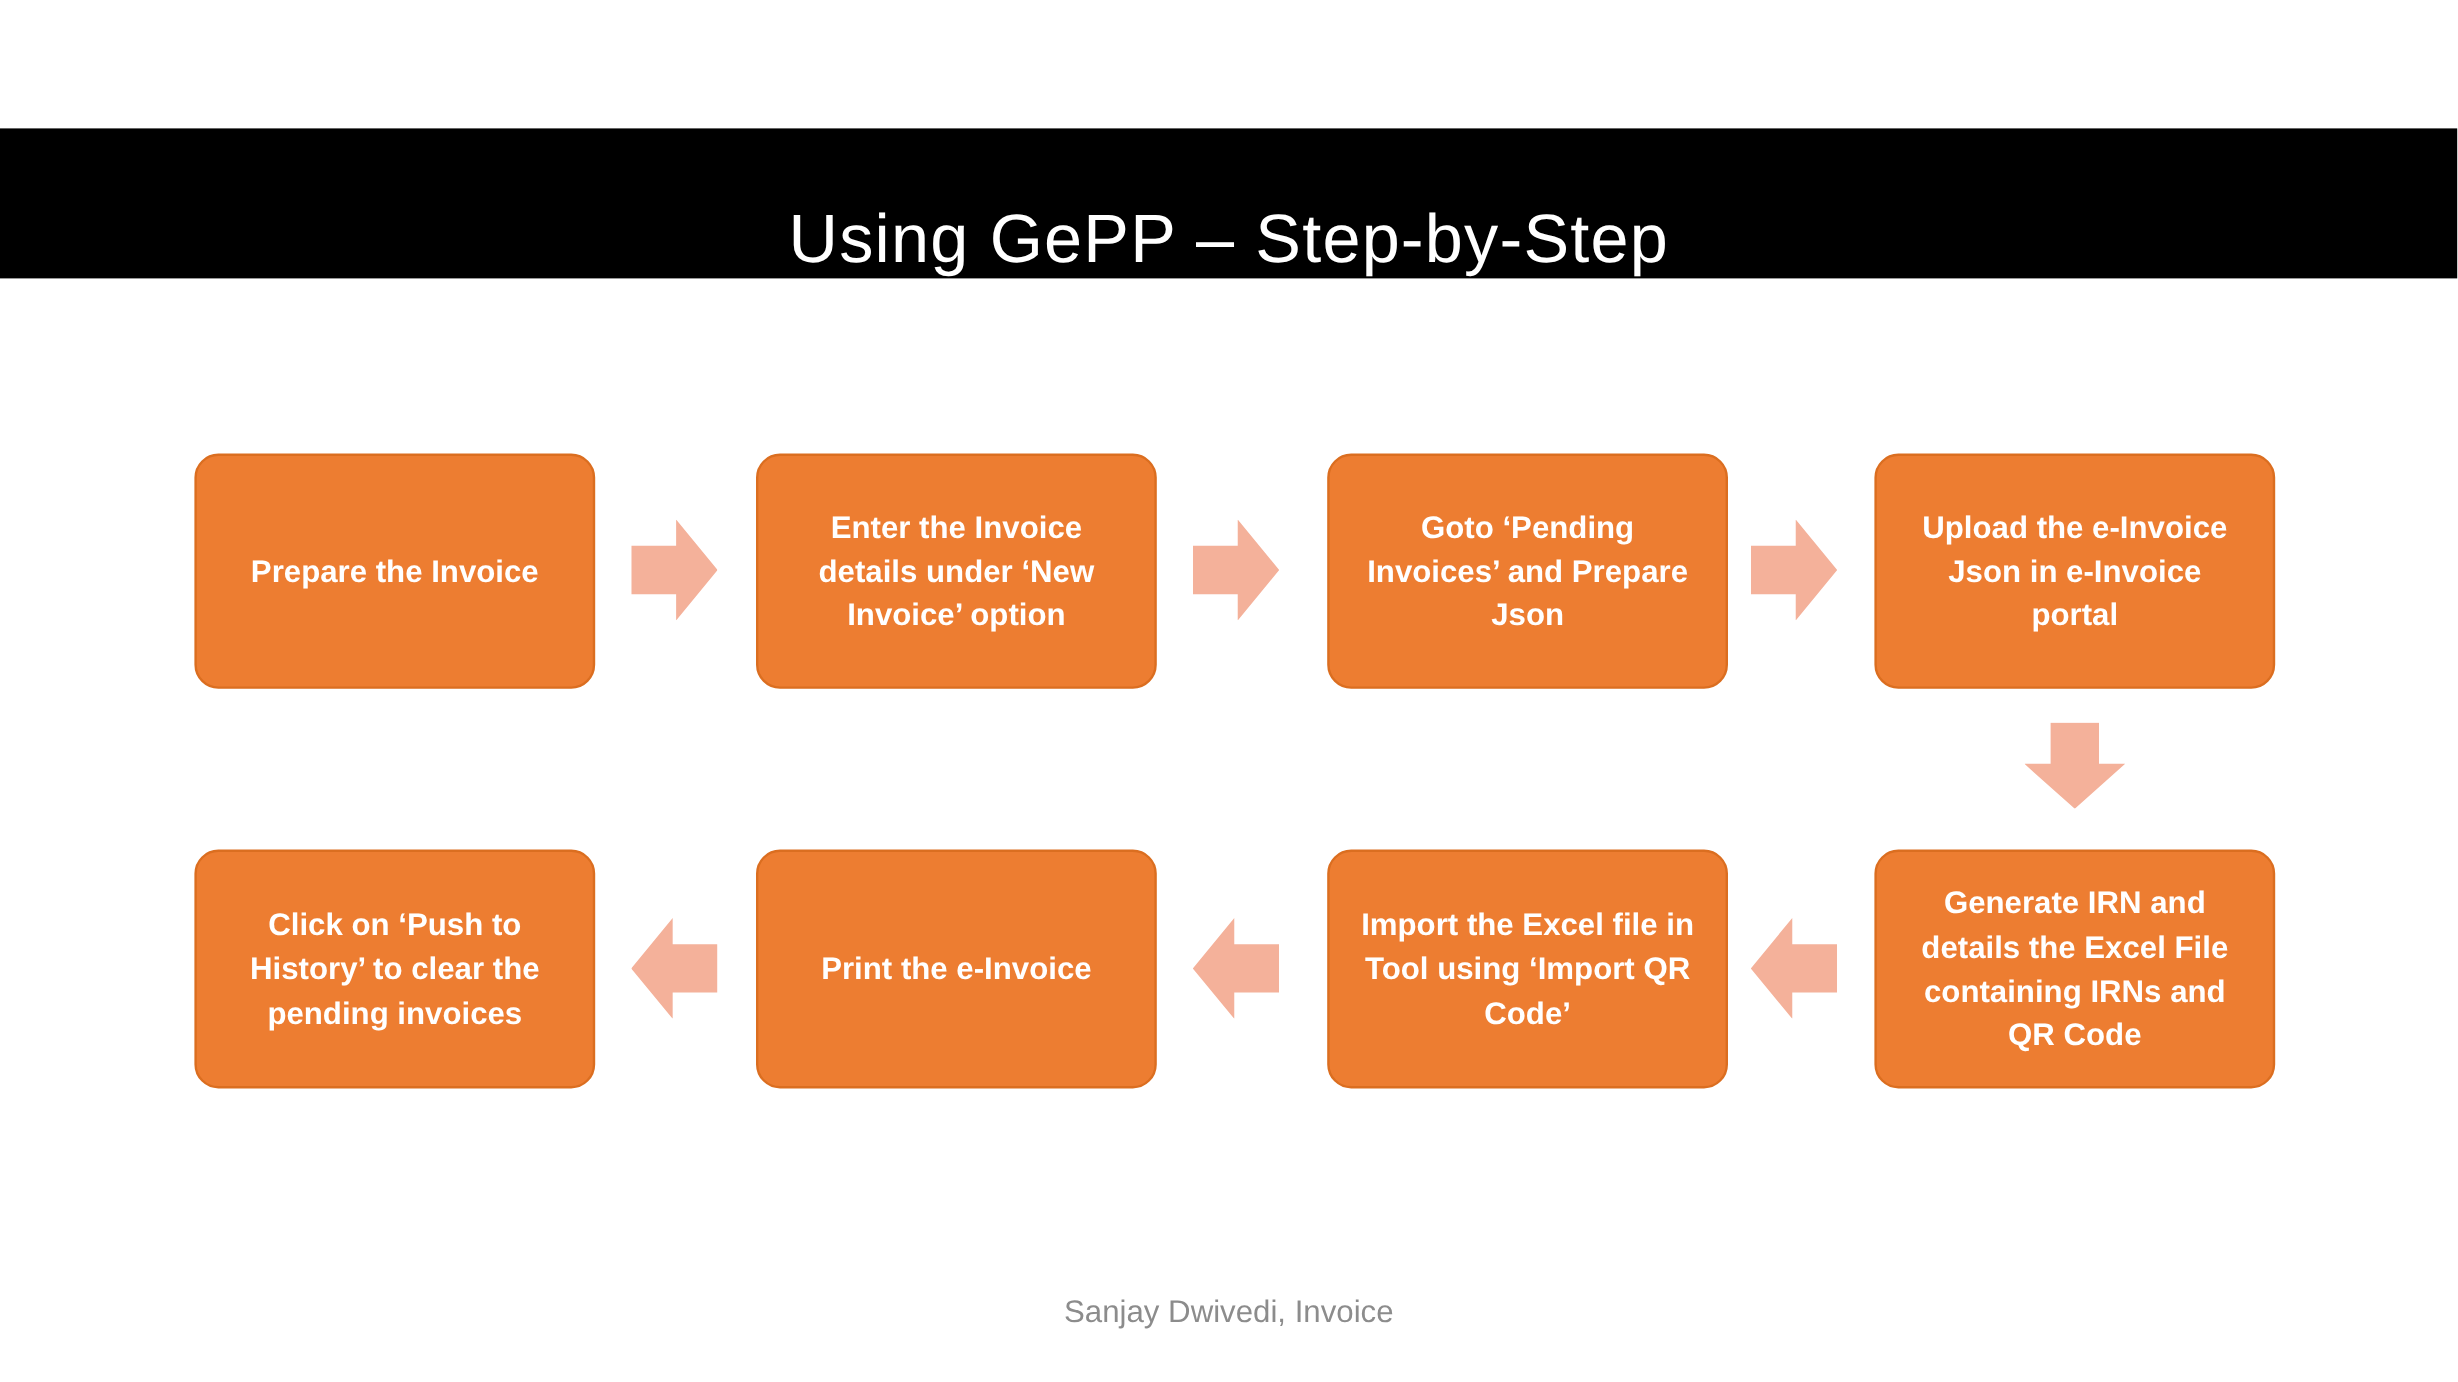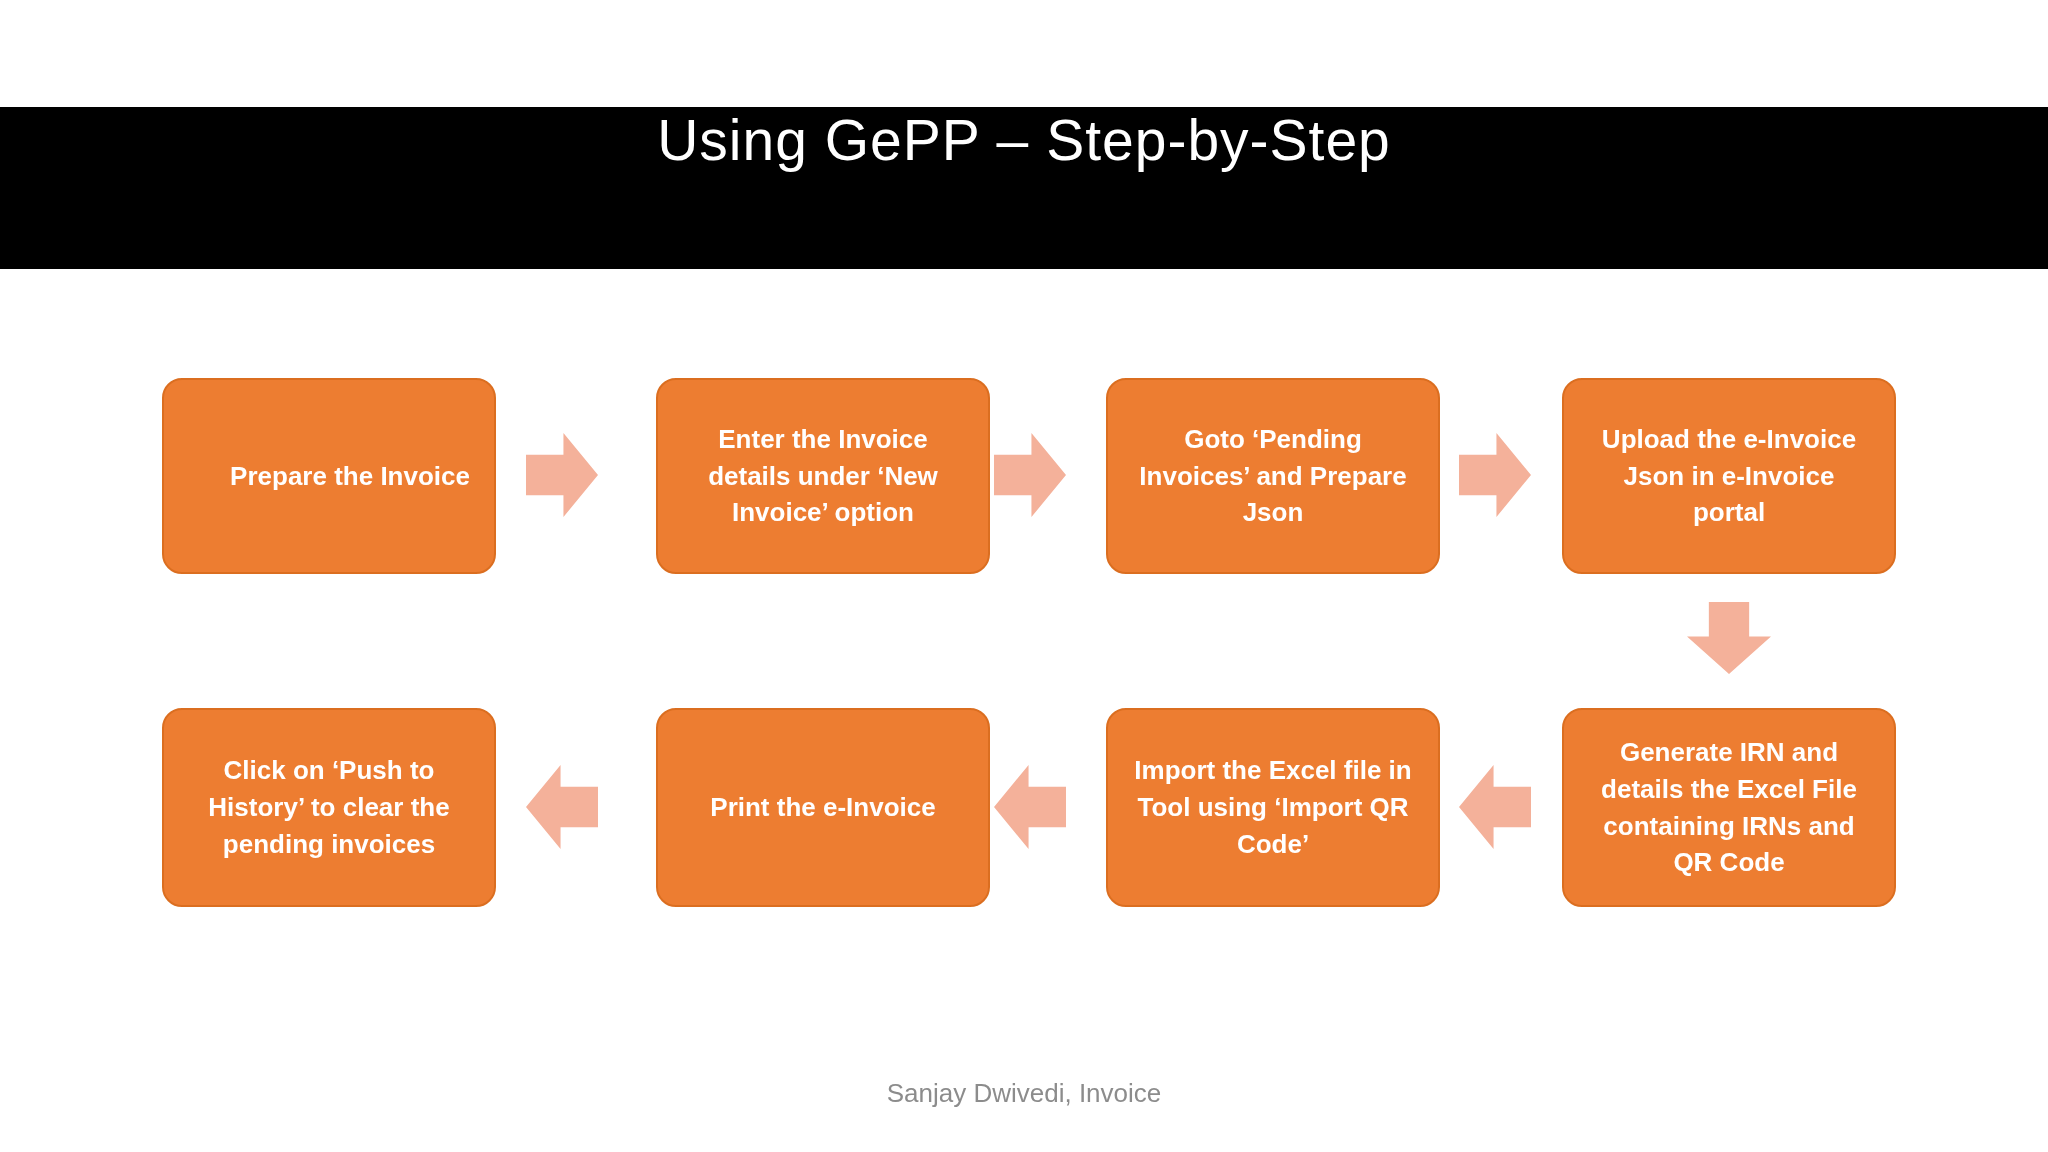--- a/index.html
+++ b/index.html
@@ -15,24 +15,24 @@
     font-family: "Liberation Sans", sans-serif;
     overflow: hidden;
   }
 
   
   .title-bar {
     position: absolute;
     left: 0;
     top: 107px;
     width: 100%;
-    height: 162px;
+    height: 125px;
     background: var(--title-bar-bg, #000000);
     display: flex;
-    align-items: flex-start;
+    align-items: flex-end;
     justify-content: center;
   }
   .title-text {
     color: var(--title-text, #ffffff);
     font-size: 57px;
     font-weight: 300;
     letter-spacing: 1px;
     white-space: nowrap;
   }
 
@@ -49,22 +49,22 @@
     justify-content: center;
     text-align: center;
     color: var(--box-text, #ffffff);
     font-size: 26px;
     font-weight: bold;
     line-height: 1.42;
     padding: 12px 24px;
   }
   .row1 { top: 378px; height: 196px; }
   .row2 { top: 708px; height: 199px; }
-  .col1 { left: 162px; justify-content: flex-end; }
-  .col2 { left: 656px; }
+  .col1 { left: 162px; }
+  .col2 { left: 630px; }
   .col3 { left: 1106px; }
   .col4 { left: 1562px; }
 
   
   .arrow {
     position: absolute;
     background: var(--arrow-fill, #F4B19A);
   }
   .arrow-right {
     width: 72px; height: 84px;

